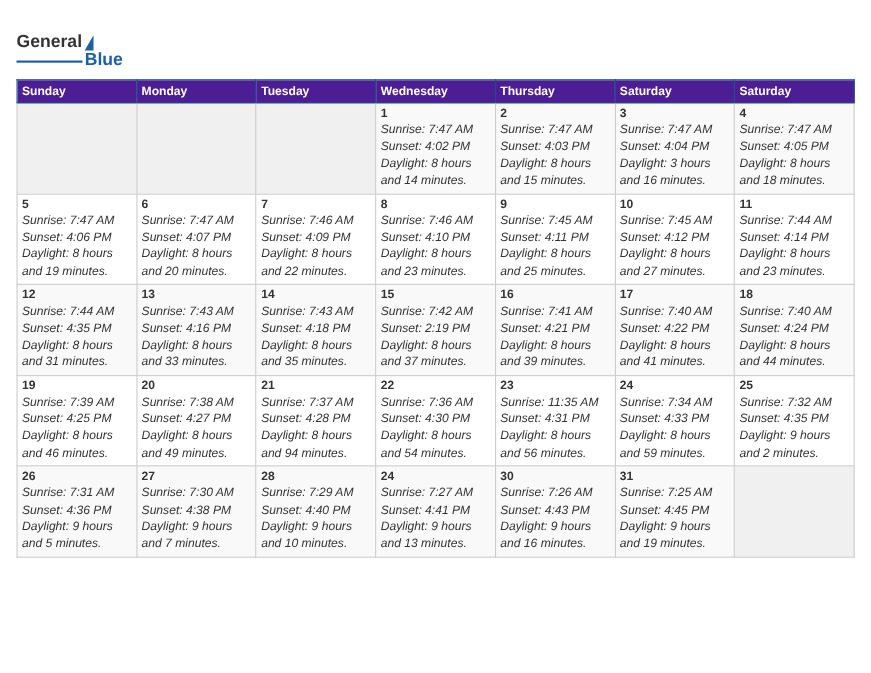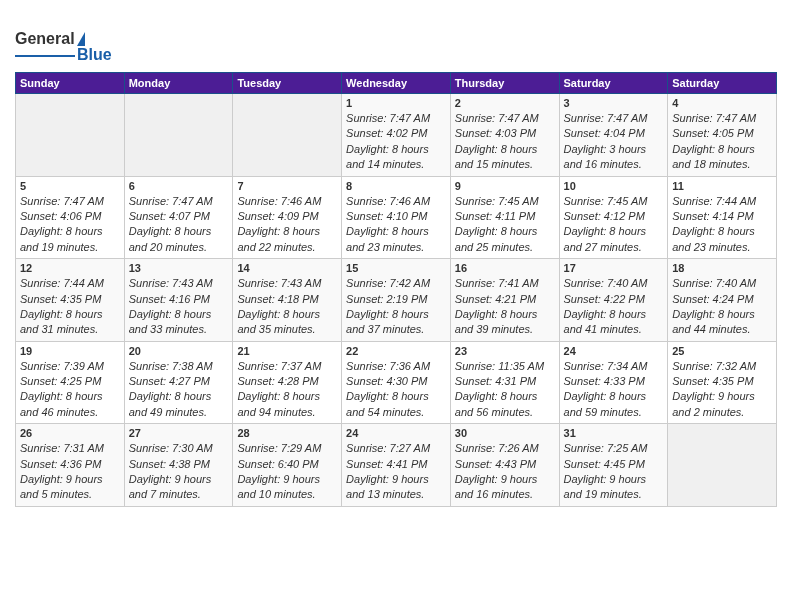--- a/index.html
+++ b/index.html
@@ -356,21 +356,21 @@
         <div class="day-info">
           <span>Sunrise: 7:30 AM</span><br>
           <span>Sunset: 4:38 PM</span><br>
           <span>Daylight: 9 hours and 7 minutes.</span>
         </div>
       </td>
           <td>
         <span class="day-number">28</span>
         <div class="day-info">
           <span>Sunrise: 7:29 AM</span><br>
-          <span>Sunset: 6:40 PM</span><br>
+          <span>Sunset: 4:40 PM</span><br>
           <span>Daylight: 9 hours and 10 minutes.</span>
         </div>
       </td>
           <td>
         <span class="day-number">24</span>
         <div class="day-info">
           <span>Sunrise: 7:27 AM</span><br>
           <span>Sunset: 4:41 PM</span><br>
           <span>Daylight: 9 hours and 13 minutes.</span>
         </div>

